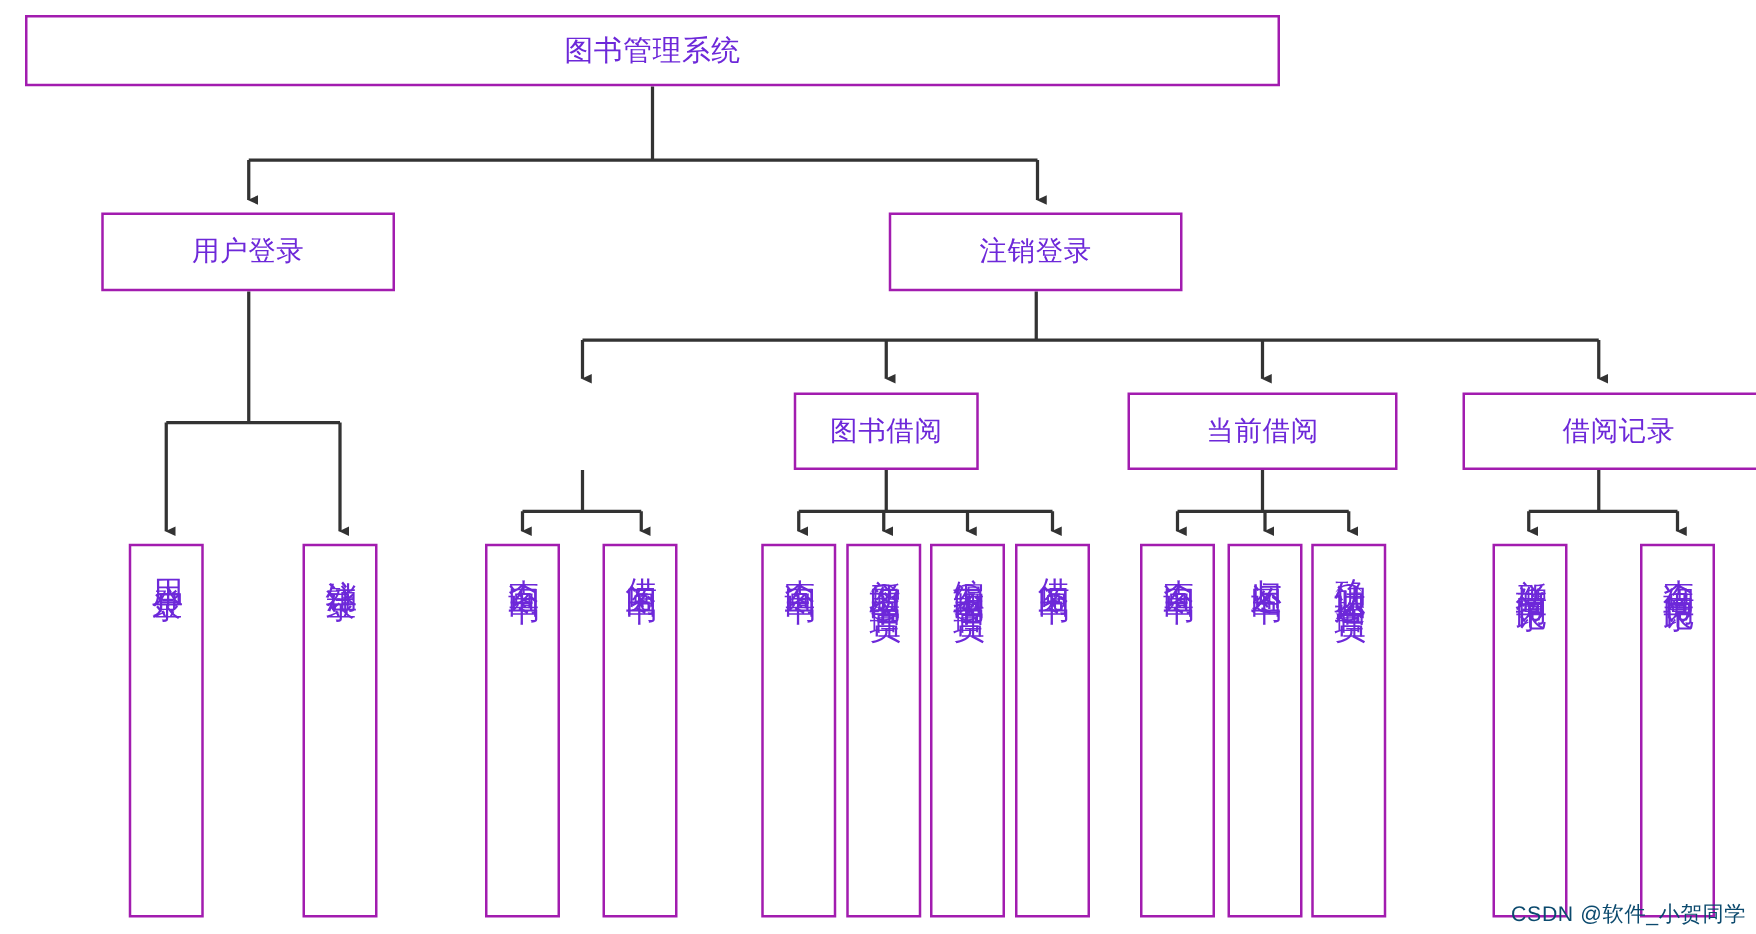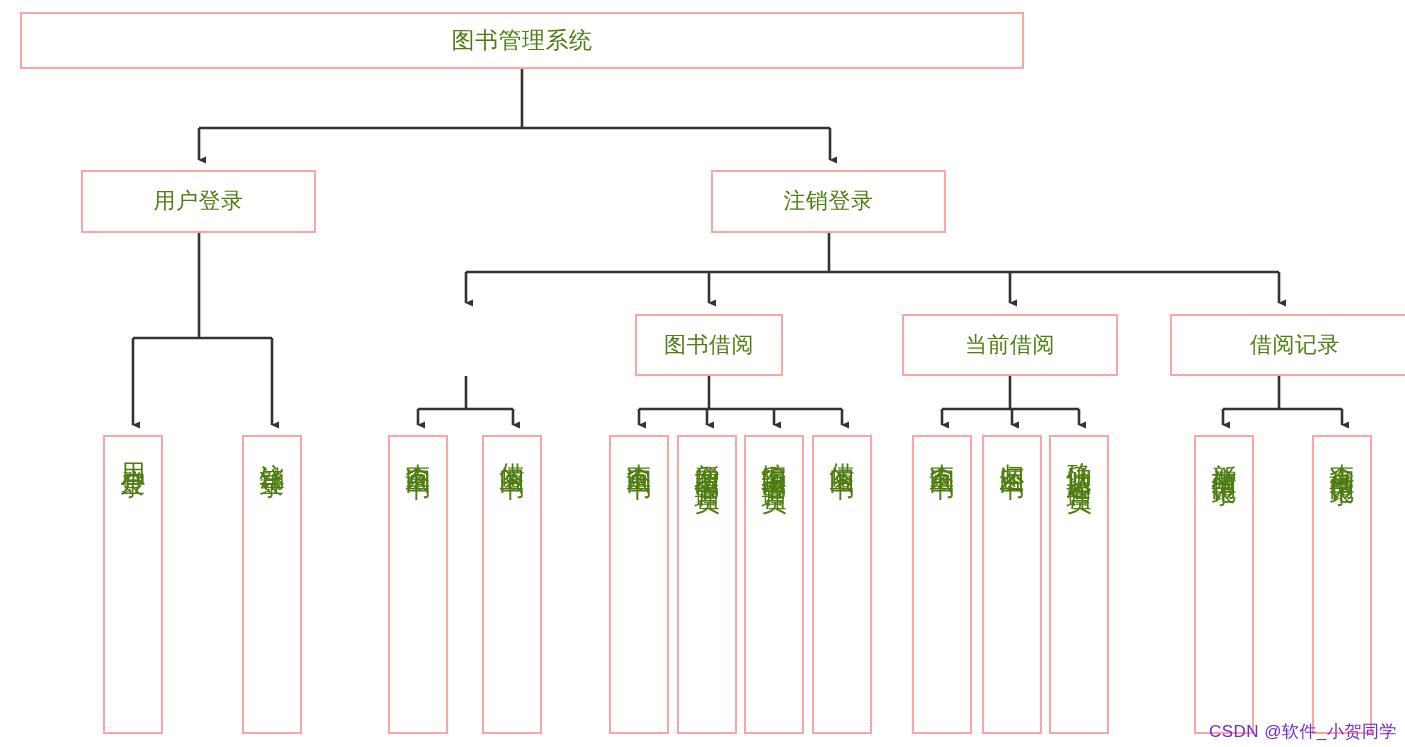--- a/index.html
+++ b/index.html
@@ -7,25 +7,25 @@
   #canvas{position:relative;width:1405px;height:747px;overflow:hidden;background:#fff;}
 
   
   #edges{position:absolute;left:0;top:0;width:1405px;height:747px;}
 
   
   .node{
     position:absolute;
     box-sizing:border-box;
     background:#ffffff;
-    border:2px solid #fca5a5;
+    border:2px solid #a21caf;
     display:flex;
     align-items:center;
     justify-content:center;
-    color:#4d7c0f;
+    color:#6d28d9;
     font-family:Liberation Serif, serif;
   }
   .node .lbl{
     display:block;
     text-align:center;
     line-height:1.12;
     letter-spacing:.5px;
     white-space:nowrap;
   }
   
@@ -41,21 +41,21 @@
     line-height:1.0;
     letter-spacing:4px;
     white-space:nowrap;
   }
 
   #watermark{
     position:absolute;
     right:8px;
     bottom:4px;
     font-size:17px;
-    color:#6d28d9;
+    color:#0c4a6e;
     letter-spacing:.5px;
     white-space:nowrap;
     pointer-events:none;
   }
 </style>
 </head>
 <body>
 
 <div id="canvas">
 

